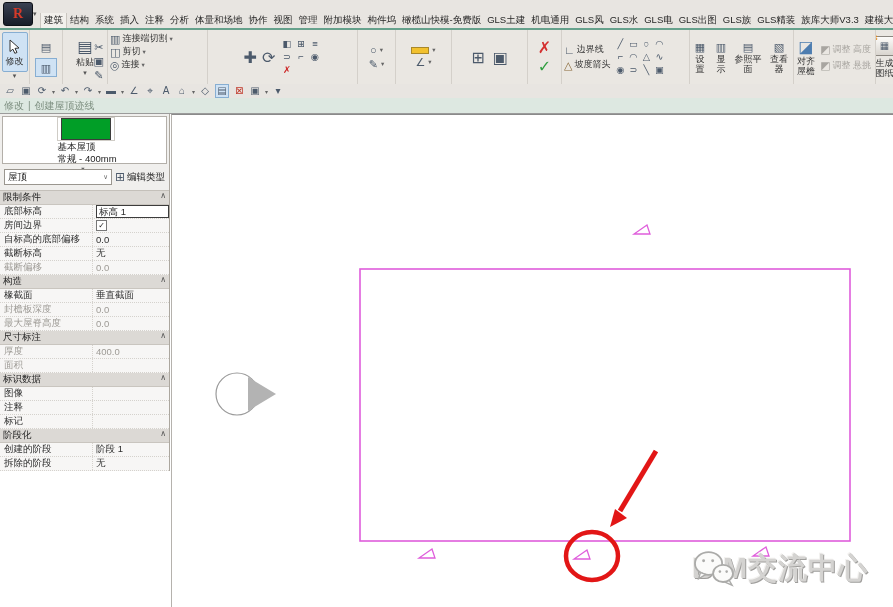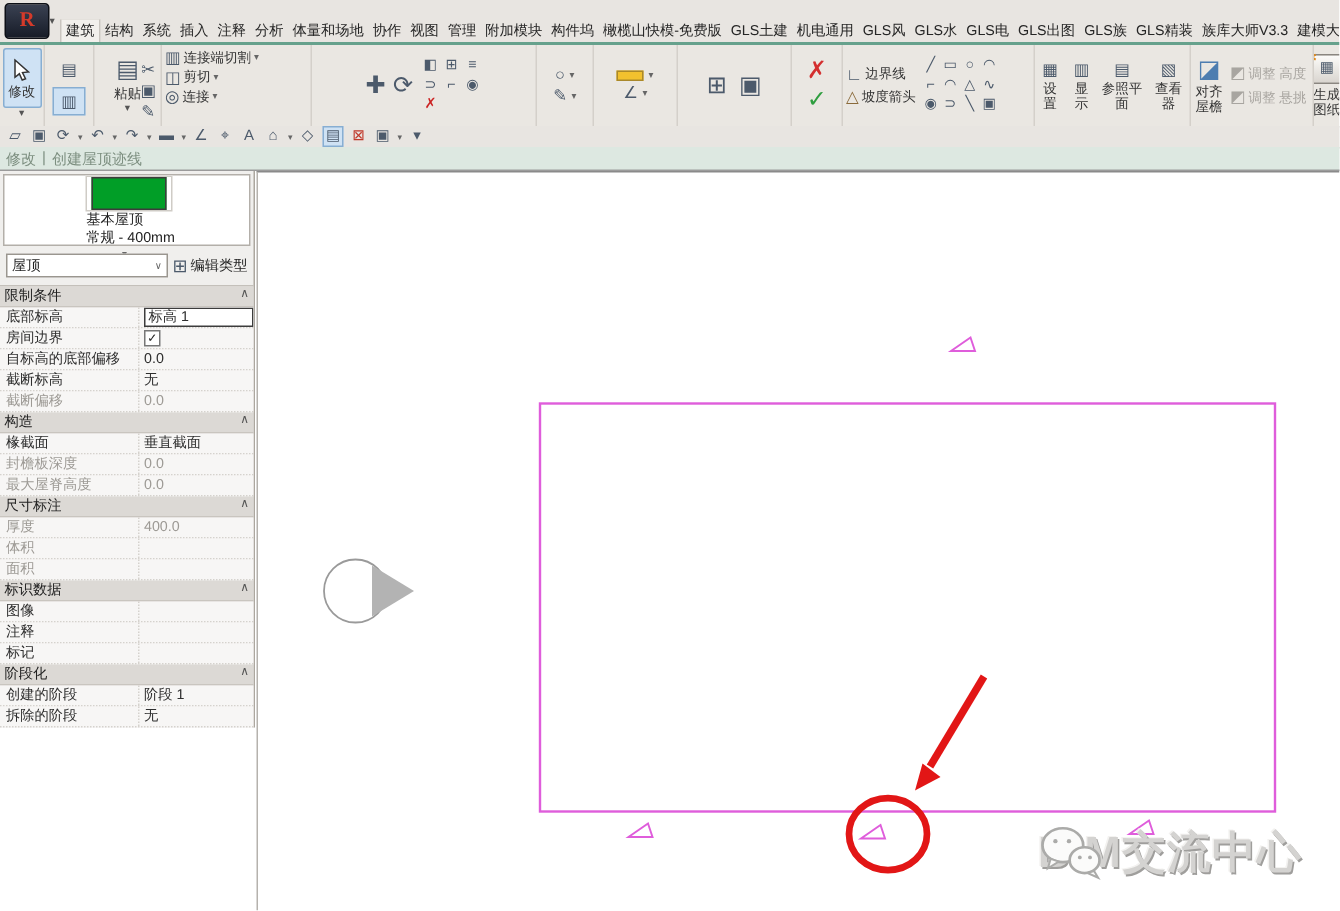--- a/index.html
+++ b/index.html
@@ -388,24 +388,20 @@
       </div>
       <div class="psec">
         <span>尺寸标注</span>
         <span class="ch">∧</span>
       </div>
       <div class="prow disabled">
         <div class="plabel">厚度</div>
         <div class="pvalue">400.0</div>
       </div>
       <div class="prow disabled">
-        <div class="plabel">体积</div>
-        <div class="pvalue"></div>
-      </div>
-      <div class="prow disabled">
         <div class="plabel">面积</div>
         <div class="pvalue"></div>
       </div>
       <div class="psec">
         <span>标识数据</span>
         <span class="ch">∧</span>
       </div>
       <div class="prow">
         <div class="plabel">图像</div>
         <div class="pvalue"></div>

